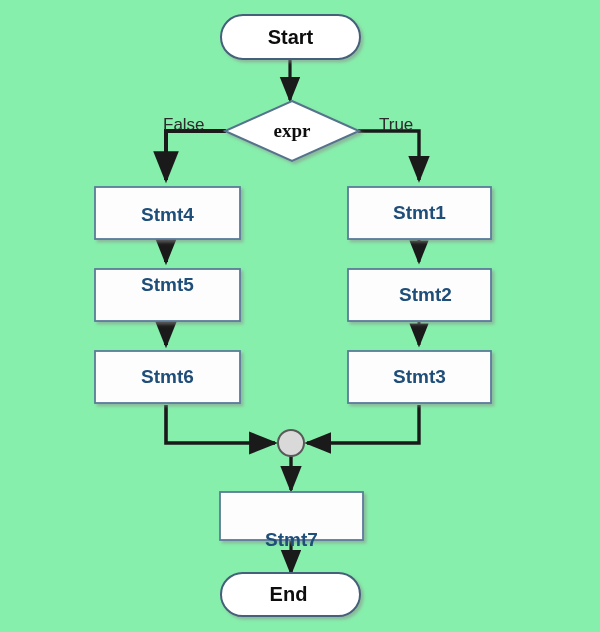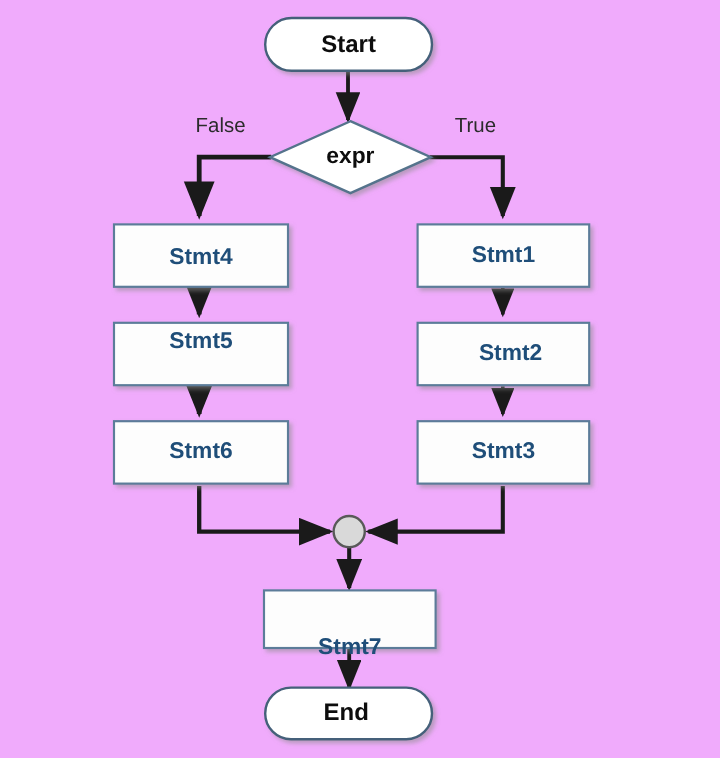--- a/index.html
+++ b/index.html
@@ -7,21 +7,21 @@
     padding: 0;
     background: #ffffff;
   }
   body {
     font-family: "Liberation Sans", sans-serif;
   }
   #canvas {
     position: relative;
     width: 600px;
     height: 632px;
-    background: #f0abfc;
+    background: #86efac;
     overflow: hidden;
   }
   #flow-svg {
     position: absolute;
     left: 0;
     top: 0;
     width: 600px;
     height: 632px;
   }
   .node-label {
@@ -39,27 +39,29 @@
   }
   .lbl-terminal {
     color: #0d0d0d;
     font-size: 20px;
     font-weight: bold;
   }
   .lbl-decision {
     color: #0d0d0d;
     font-size: 19px;
     font-weight: bold;
+    font-family: Liberation Serif, serif;
   }
   .edge-label {
     position: absolute;
     color: #2b2b2b;
     font-size: 17px;
     font-weight: normal;
     white-space: nowrap;
+    margin-top: 20px;
   }
 </style>
 </head>
 <body>
 
 <div id="canvas">
 
   <svg id="flow-svg" viewBox="0 0 600 632">
     <defs>
       <marker id="arrowhead" markerWidth="9" markerHeight="9" refX="7.2" refY="3.2" orient="auto" markerUnits="strokeWidth">

